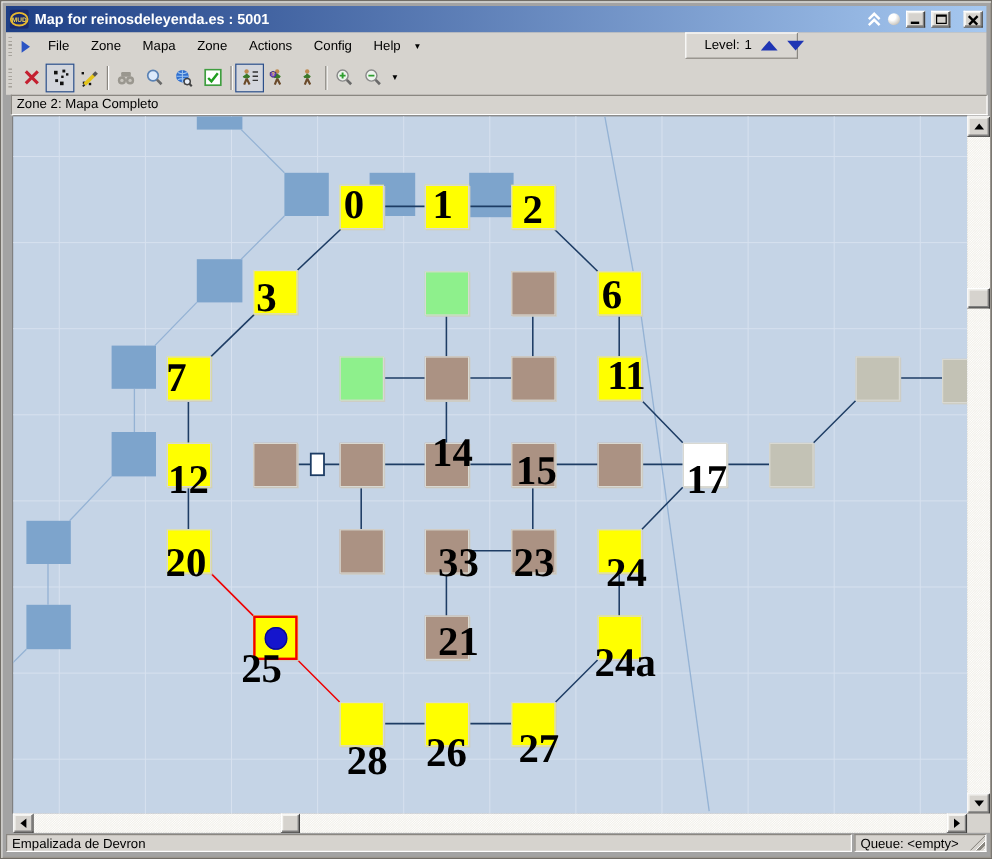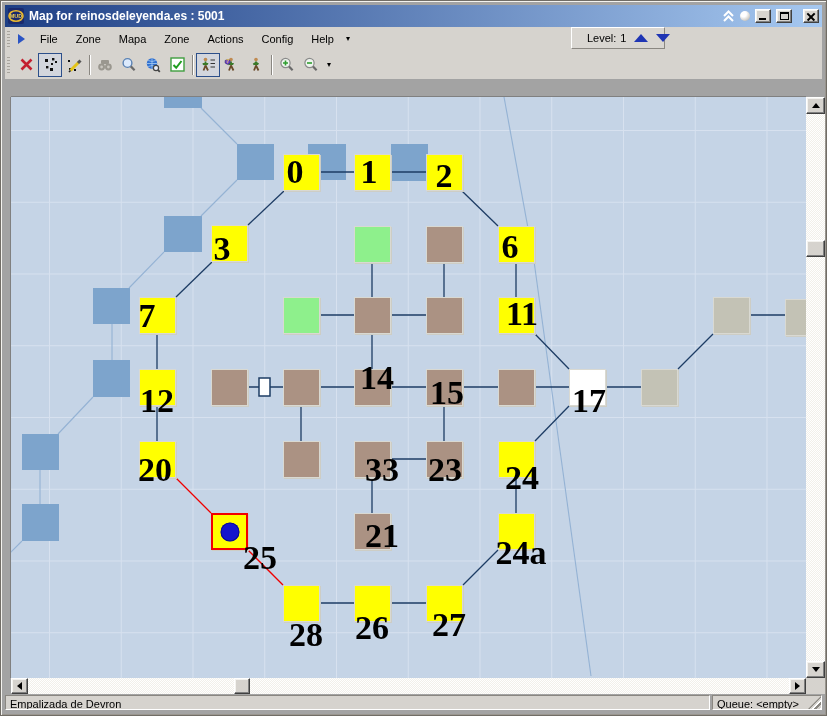--- a/index.html
+++ b/index.html
@@ -255,20 +255,23 @@
     <span class="tb-btn">
       <svg width="16" height="16" viewBox="0 0 16 16">
         <circle cx="6.5" cy="6" r="4.6" fill="#eef4ee" stroke="#8a8a8a" stroke-width="1.2"></circle>
         <path d="M4 6 H9" stroke="#2f9e2f" stroke-width="1.6"></path>
         <path d="M10 9.5 L13.6 13.2" stroke="#6a6a6a" stroke-width="2.2"></path>
       </svg>
     </span>
     <span class="tb-more">▾</span>
   </div>
 
+  <div class="zonebar">
+    <span>Zone 2: Mapa Completo</span>
+  </div>
 
   <div class="map-viewport">
       <div class="underlay-room" style="left: 153px; top: -12px; width: 38px; height: 23px;"></div>
       <div class="underlay-room" style="left: 226px; top: 47px; width: 37px; height: 36px;"></div>
       <div class="underlay-room" style="left: 297px; top: 47px; width: 38px; height: 36px;"></div>
       <div class="underlay-room" style="left: 380px; top: 47px; width: 37px; height: 37px;"></div>
       <div class="underlay-room" style="left: 153px; top: 119px; width: 38px; height: 36px;"></div>
       <div class="underlay-room" style="left: 82px; top: 191px; width: 37px; height: 36px;"></div>
       <div class="underlay-room" style="left: 82px; top: 263px; width: 37px; height: 37px;"></div>
       <div class="underlay-room" style="left: 11px; top: 337px; width: 37px; height: 36px;"></div>
@@ -358,21 +361,21 @@
       <div class="room-label" style="left: 371px; top: 373px;">33</div>
       <div class="room" style="left: 415px; top: 344px; background: rgb(171, 146, 131);"></div>
       <div class="room-label" style="left: 434px; top: 373px;">23</div>
       <div class="room" style="left: 487px; top: 344px; background: rgb(255, 255, 0);"></div>
       <div class="room-label" style="left: 511px; top: 381px;">24</div>
       <div class="room" style="left: 343px; top: 416px; background: rgb(171, 146, 131);"></div>
       <div class="room-label" style="left: 371px; top: 439px; text-align: right;">21</div>
       <div class="room selected" style="left: 200px; top: 416px; background: rgb(255, 255, 0);">
         <div class="player-dot"></div>
       </div>
-      <div class="room-label" style="left: 207px; top: 461px; margin-left: 42px;">25</div>
+      <div class="room-label" style="left: 207px; top: 461px;">25</div>
       <div class="room" style="left: 487px; top: 416px; background: rgb(255, 255, 0);"></div>
       <div class="room-label" style="left: 510px; top: 456px;">24a</div>
       <div class="room" style="left: 272px; top: 488px; background: rgb(255, 255, 0);"></div>
       <div class="room-label" style="left: 295px; top: 538px;">28</div>
       <div class="room" style="left: 343px; top: 488px; background: rgb(255, 255, 0);"></div>
       <div class="room-label" style="left: 361px; top: 531px;">26</div>
       <div class="room" style="left: 415px; top: 488px; background: rgb(255, 255, 0);"></div>
       <div class="room-label" style="left: 438px; top: 528px;">27</div>
     </div>
 

